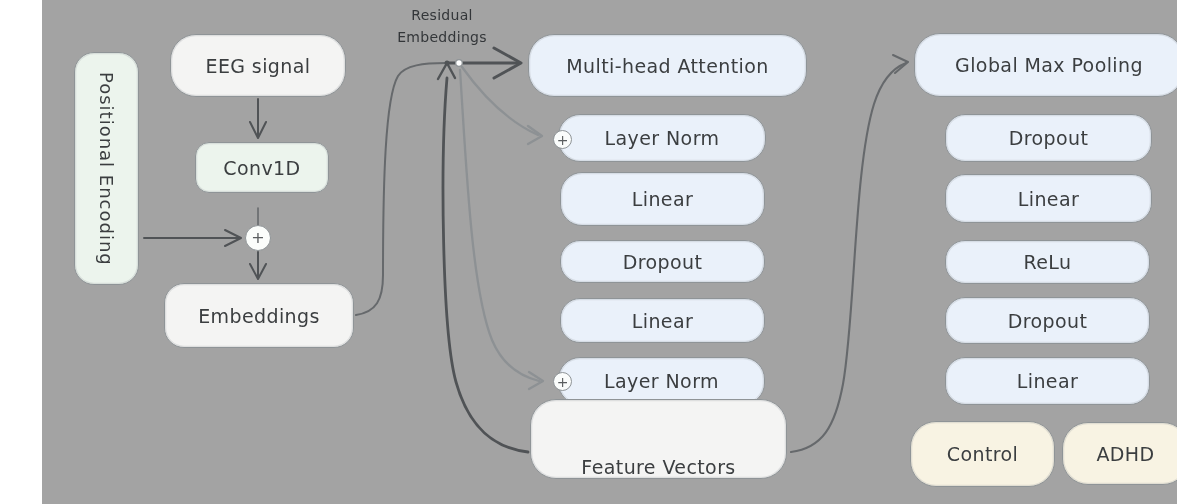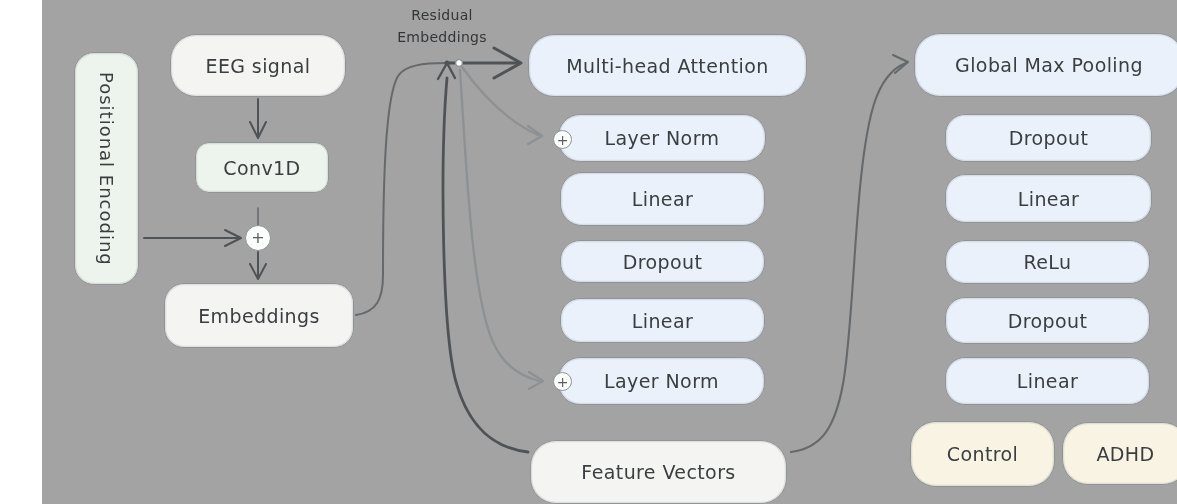--- a/index.html
+++ b/index.html
@@ -51,21 +51,21 @@
   #b-eeg  {left:128px; top:34px;  width:176px; height:63px;}
   #b-conv {left:153px; top:142px; width:134px; height:51px; border-radius:14px;}
   #b-emb  {left:122px; top:283px; width:190px; height:65px; border-radius:20px;}
 
   #b-mha  {left:486px; top:34px;  width:279px; height:63px;}
   #b-ln1  {left:516px; top:114px; width:208px; height:48px; border-radius:22px;}
   #b-lin1 {left:518px; top:172px; width:205px; height:54px; border-radius:22px;}
   #b-drop1{left:518px; top:240px; width:205px; height:43px; border-radius:20px;}
   #b-lin2 {left:518px; top:298px; width:205px; height:45px; border-radius:20px;}
   #b-ln2  {left:516px; top:357px; width:207px; height:48px; border-radius:22px;}
-  #b-fv   {left:488px; top:440px; width:257px; height:64px;}
+  #b-fv   {left:488px; top:399px; width:257px; height:80px;align-items:flex-end;}
 
   #b-gmp  {left:872px; top:33px;  width:270px; height:64px;}
   #b-drop2{left:903px; top:114px; width:207px; height:48px; border-radius:20px;}
   #b-lin3 {left:903px; top:174px; width:207px; height:49px; border-radius:20px;}
   #b-relu {left:903px; top:240px; width:205px; height:44px; border-radius:20px;}
   #b-drop3{left:903px; top:297px; width:205px; height:47px; border-radius:20px;}
   #b-lin4 {left:903px; top:357px; width:205px; height:48px; border-radius:20px;}
   #b-ctrl {left:868px; top:421px; width:145px; height:66px;}
   #b-adhd {left:1020px;top:422px; width:127px; height:63px;}
 

